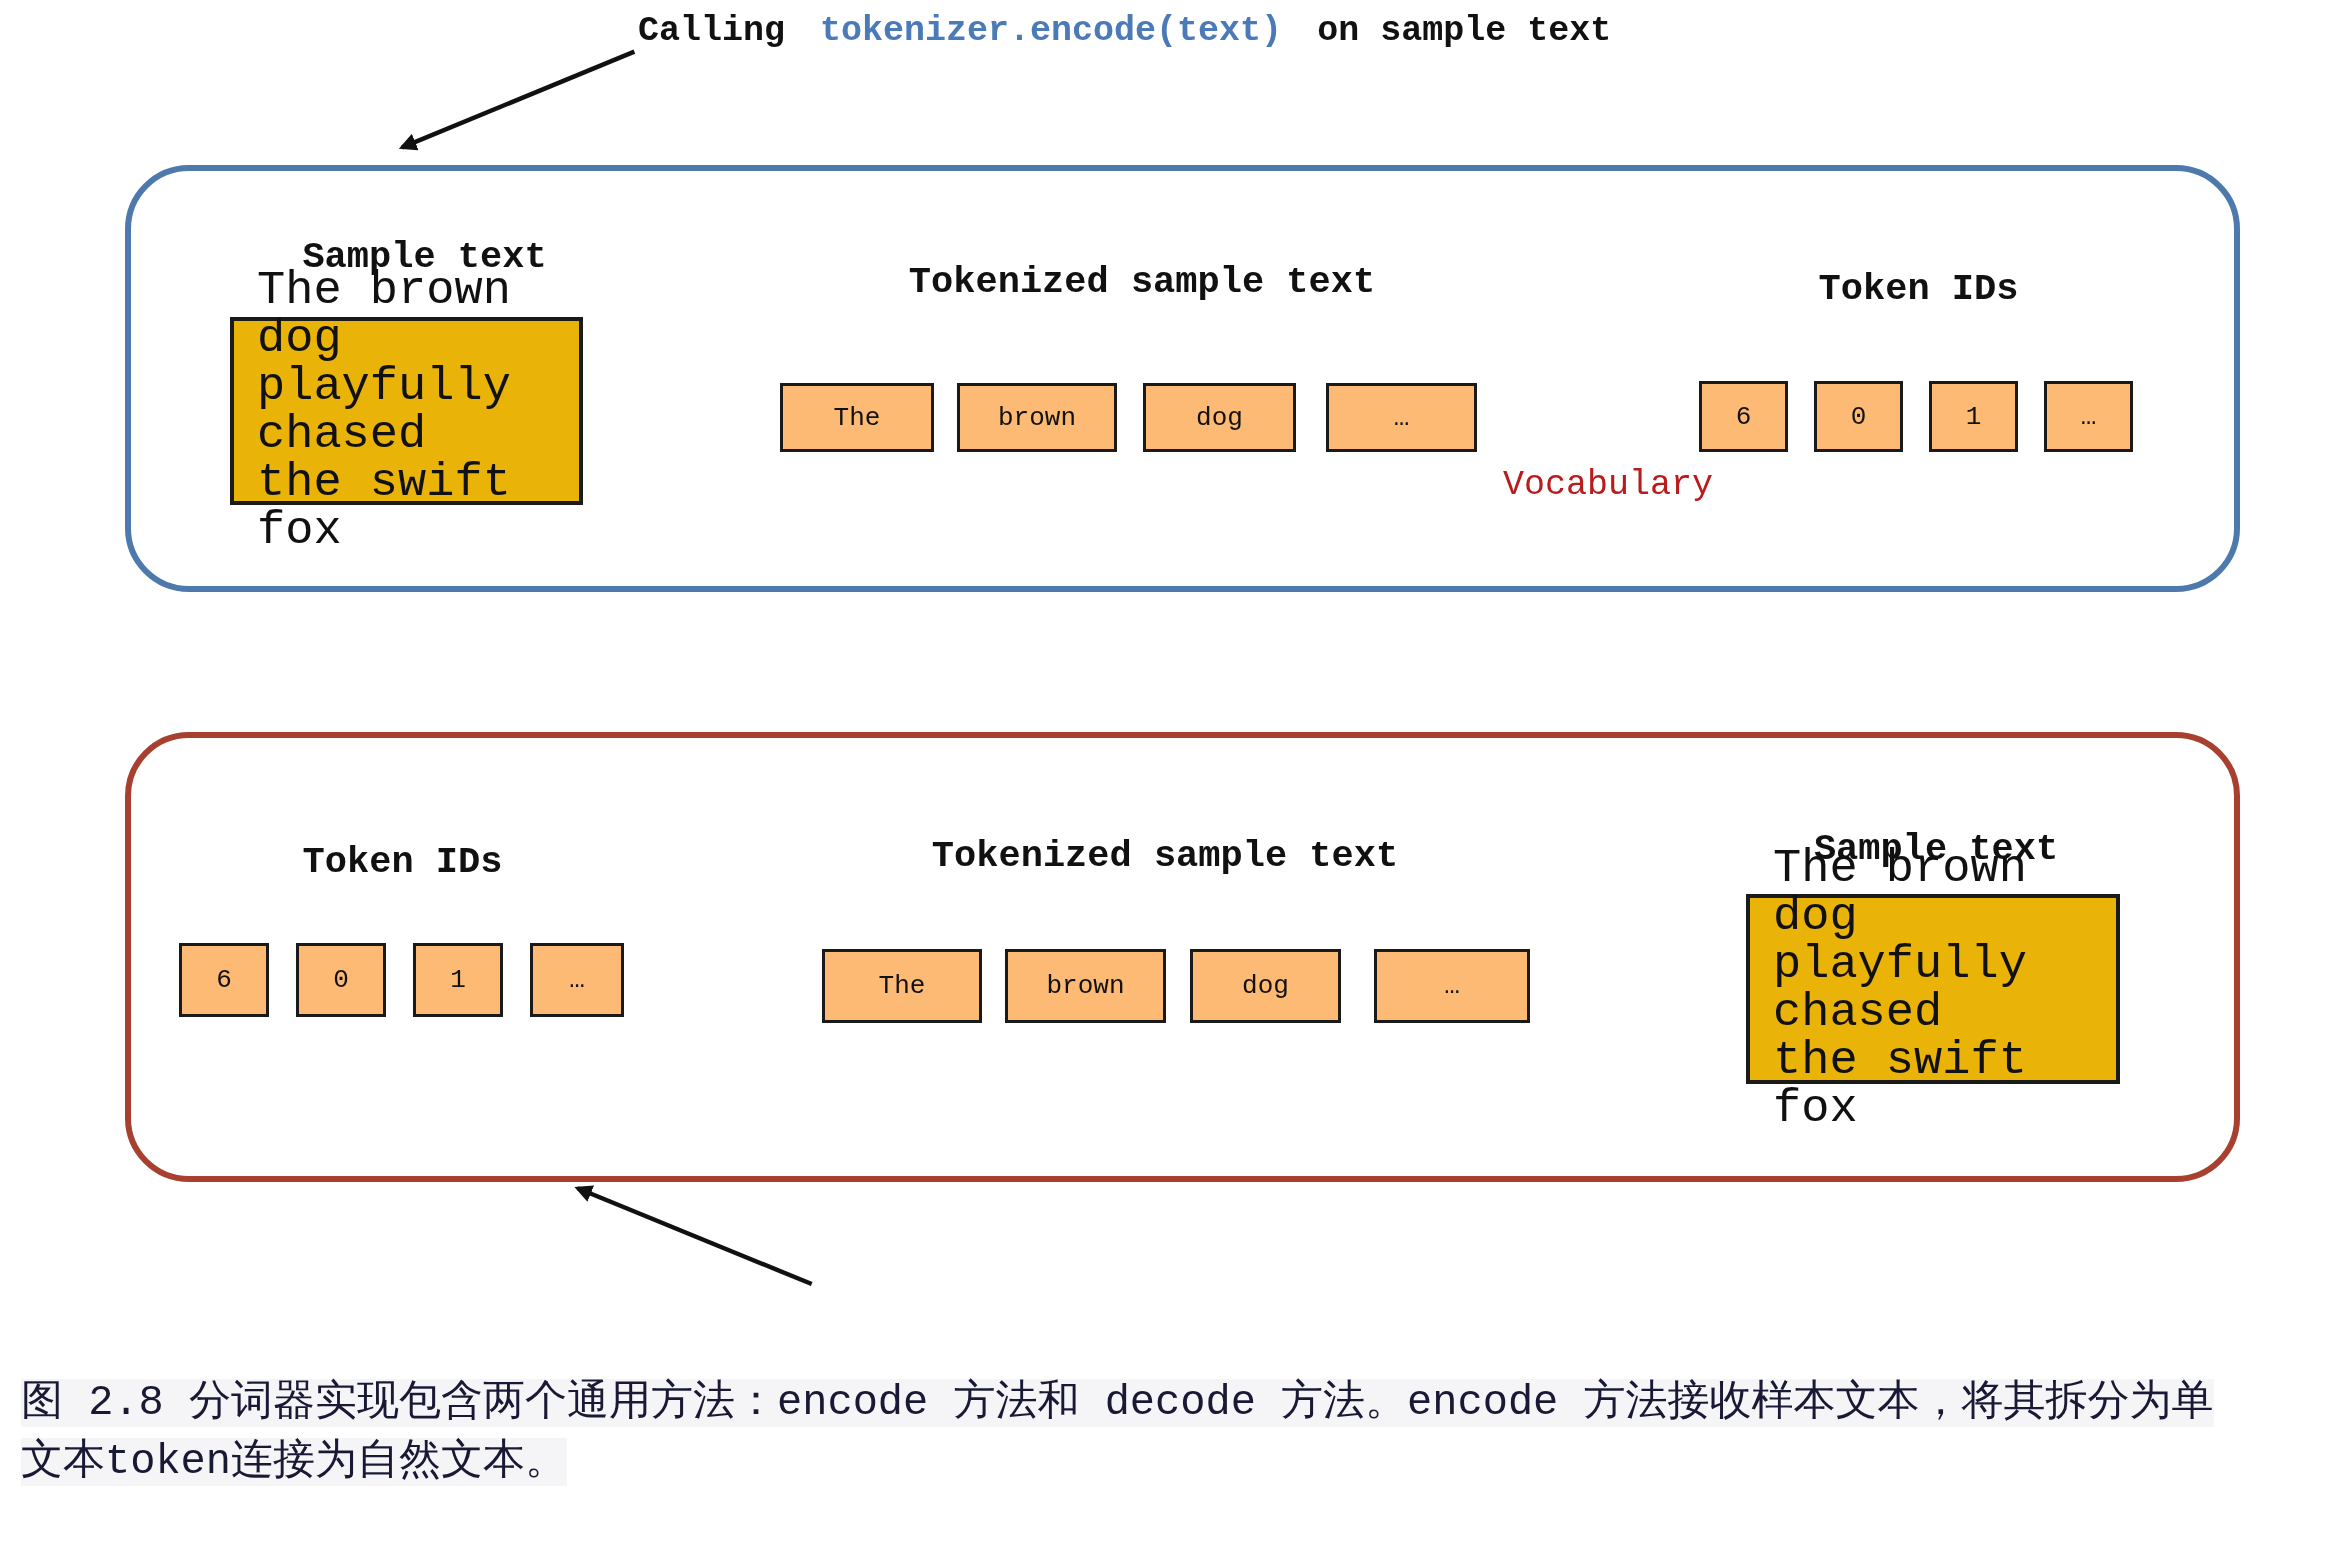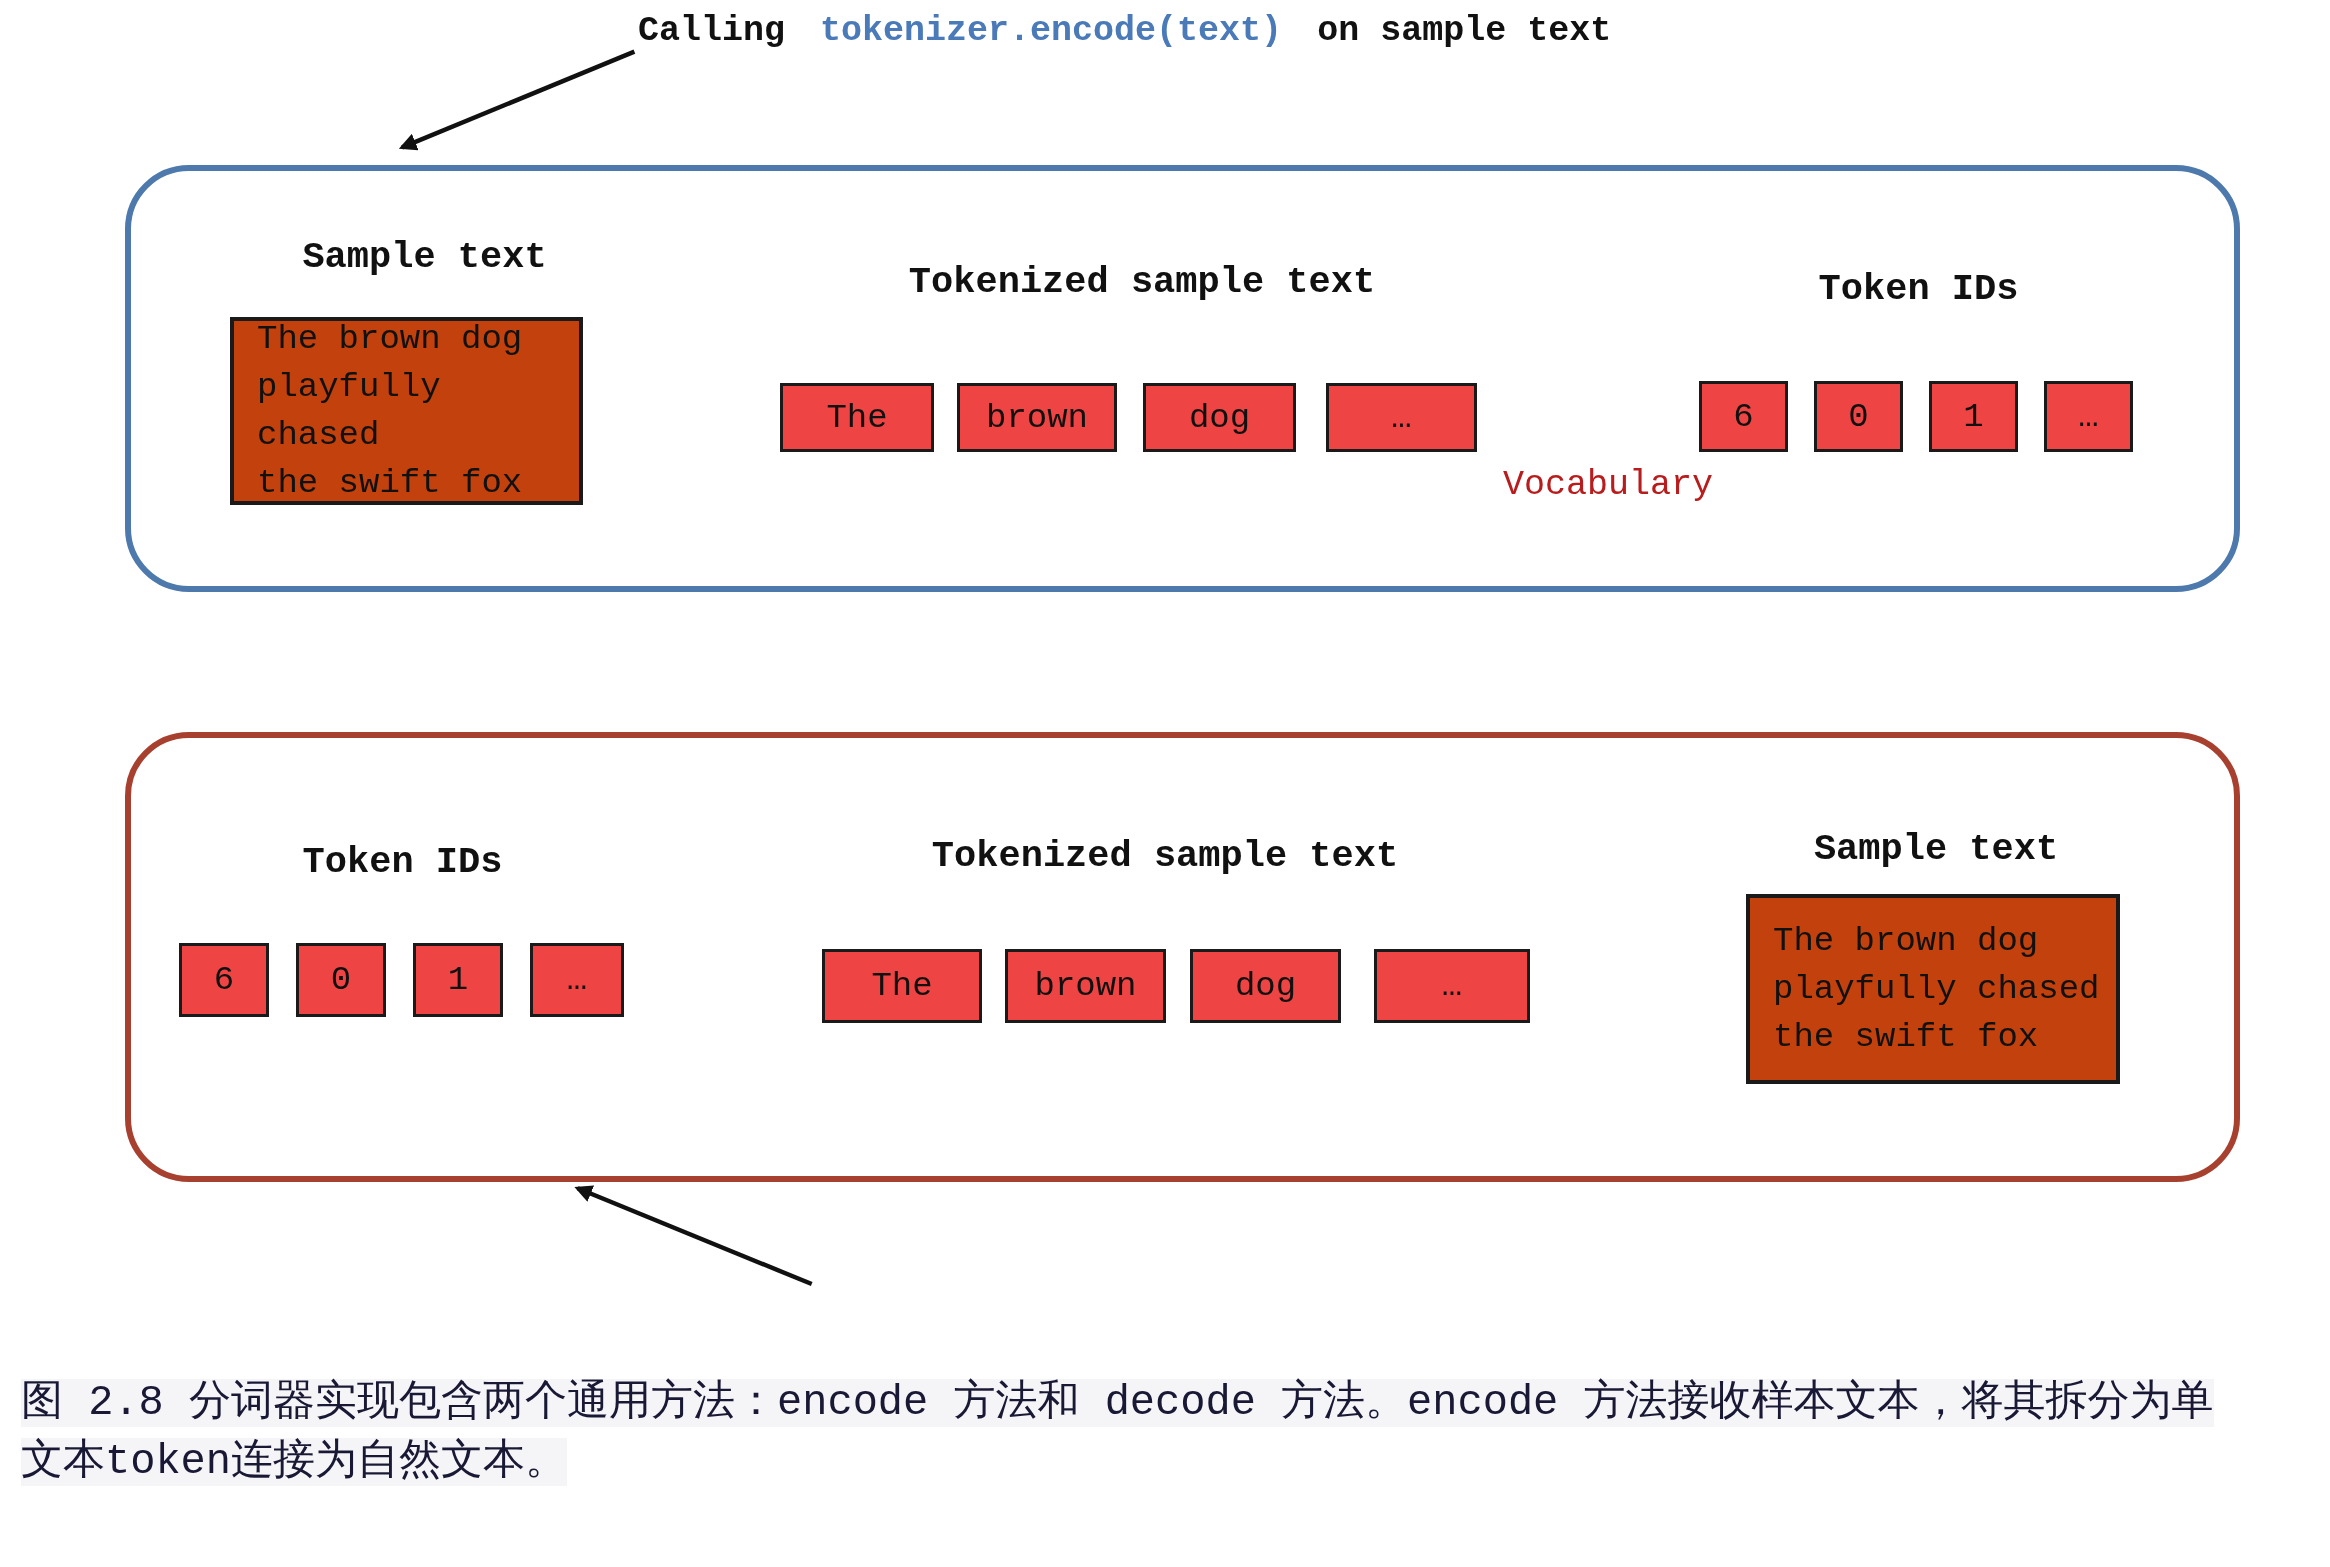--- a/index.html
+++ b/index.html
@@ -23,28 +23,28 @@
   .arrows line.flow{stroke-width:9;}
   .arrows line.annot{stroke-width:5;}
 
   .panel{position:absolute;border-radius:64px;background:#ffffff;}
   .panel.blue{left:113px;top:165px;width:2103px;height:415px;border:6.2px solid var(--panel-blue,#4d79ad);}
   .panel.red{left:113px;top:732px;width:2103px;height:438px;border:6.2px solid var(--panel-red,#a8402f);}
 
   .h{position:absolute;font-weight:bold;font-size:37px;text-align:center;white-space:pre-line;color:#111;}
   .lbl{position:absolute;font-size:35px;text-align:center;white-space:pre-line;color:#b91c1c;}
   .txtbox{
-    position:absolute;border:4.4px solid #1a1a1a;background:#c2410c;
-    font-size:34px;line-height:48px;white-space:pre-line;
+    position:absolute;border:4.4px solid #1a1a1a;background:#eab308;
+    font-size:47px;line-height:48px;white-space:pre-line;
     display:flex;align-items:center;padding-left:23px;box-sizing:border-box;
   }
   .tok{
-    position:absolute;border:3.5px solid #1a1a1a;background:#ef4444;
+    position:absolute;border:3.5px solid #1a1a1a;background:#fdba74;
     display:flex;align-items:center;justify-content:center;
-    font-size:34px;box-sizing:border-box;
+    font-size:26px;box-sizing:border-box;
   }
   .calltext{position:absolute;font-weight:bold;font-size:35px;white-space:nowrap;}
   .calltext .code{margin:0 14px;}
   .calltext .code.blue{color:var(--code-blue,#4a7ab8);}
   .calltext .code.red{color:var(--code-red,#a63c28);}
 
   .cn{position:absolute;left:9px;top:1374px;width:2316px;font-size:42px;line-height:59px;color:#191935;}
   .cn .line span{background:#f5f5f8;}
 </style>
 </head>

